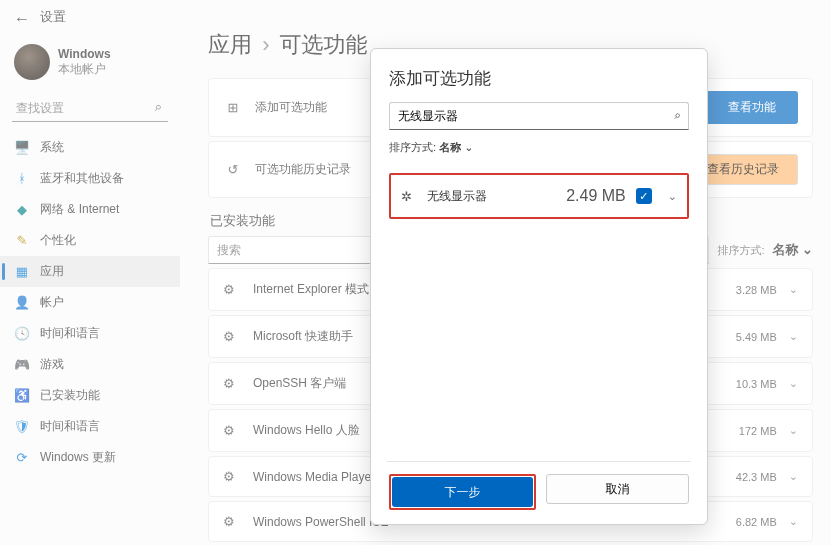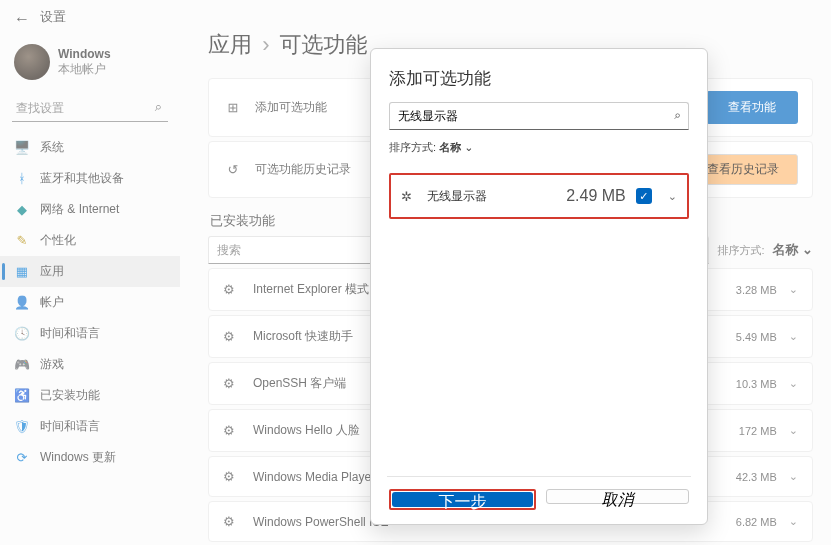--- a/index.html
+++ b/index.html
@@ -59,24 +59,24 @@
 .result-row { display: flex; align-items: center; gap: 10px; padding: 10px 8px; }
 .result-row .ico { width: 16px; color: #555; }
 .result-row .lbl { flex: 1; font-size: 12px; }
 .result-row .sz { font-size: 16px; color: #555; }
 .checkbox { width: 16px; height: 16px; border-radius: 3px; background: #0067c0; color: #fff; display: flex; align-items: center; justify-content: center; font-size: 11px; }
 .result-row .chev { color: #777; font-size: 11px; margin-left: 6px; }
 
 .modal-body { flex: 1; }
 .modal-divider { height: 1px; background: #e4e4e4; margin: 0 -2px 12px; }
 .modal-buttons { display: flex; gap: 10px; }
-.modal-buttons button { flex: 1; height: 15px; font-size: 16px; border-radius: 3px; cursor: pointer; }
+.modal-buttons button { flex: 1; height: 30px; font-size: 12px; border-radius: 3px; cursor: pointer; }
 .btn-next-wrap { border: 2px solid #d43a2f; padding: 1px; border-radius: 2px; flex: 1; display: flex; }
 .btn-next { background: #0067c0; color: #fff; border: none; width: 100%; }
-.btn-cancel { background: #fdfdfd; border: 1px solid #ccc; font-style: italic; }
+.btn-cancel { background: #fdfdfd; border: 1px solid #ccc; }
 
 
 .c-blue { color: #0078d4; }
 .c-teal { color: #038387; }
 .c-green { color: #2b8a3e; }
 .c-yellow { color: #b28900; }
 .c-grey { color: #666; }
 </style>
 </head>
 <body>

